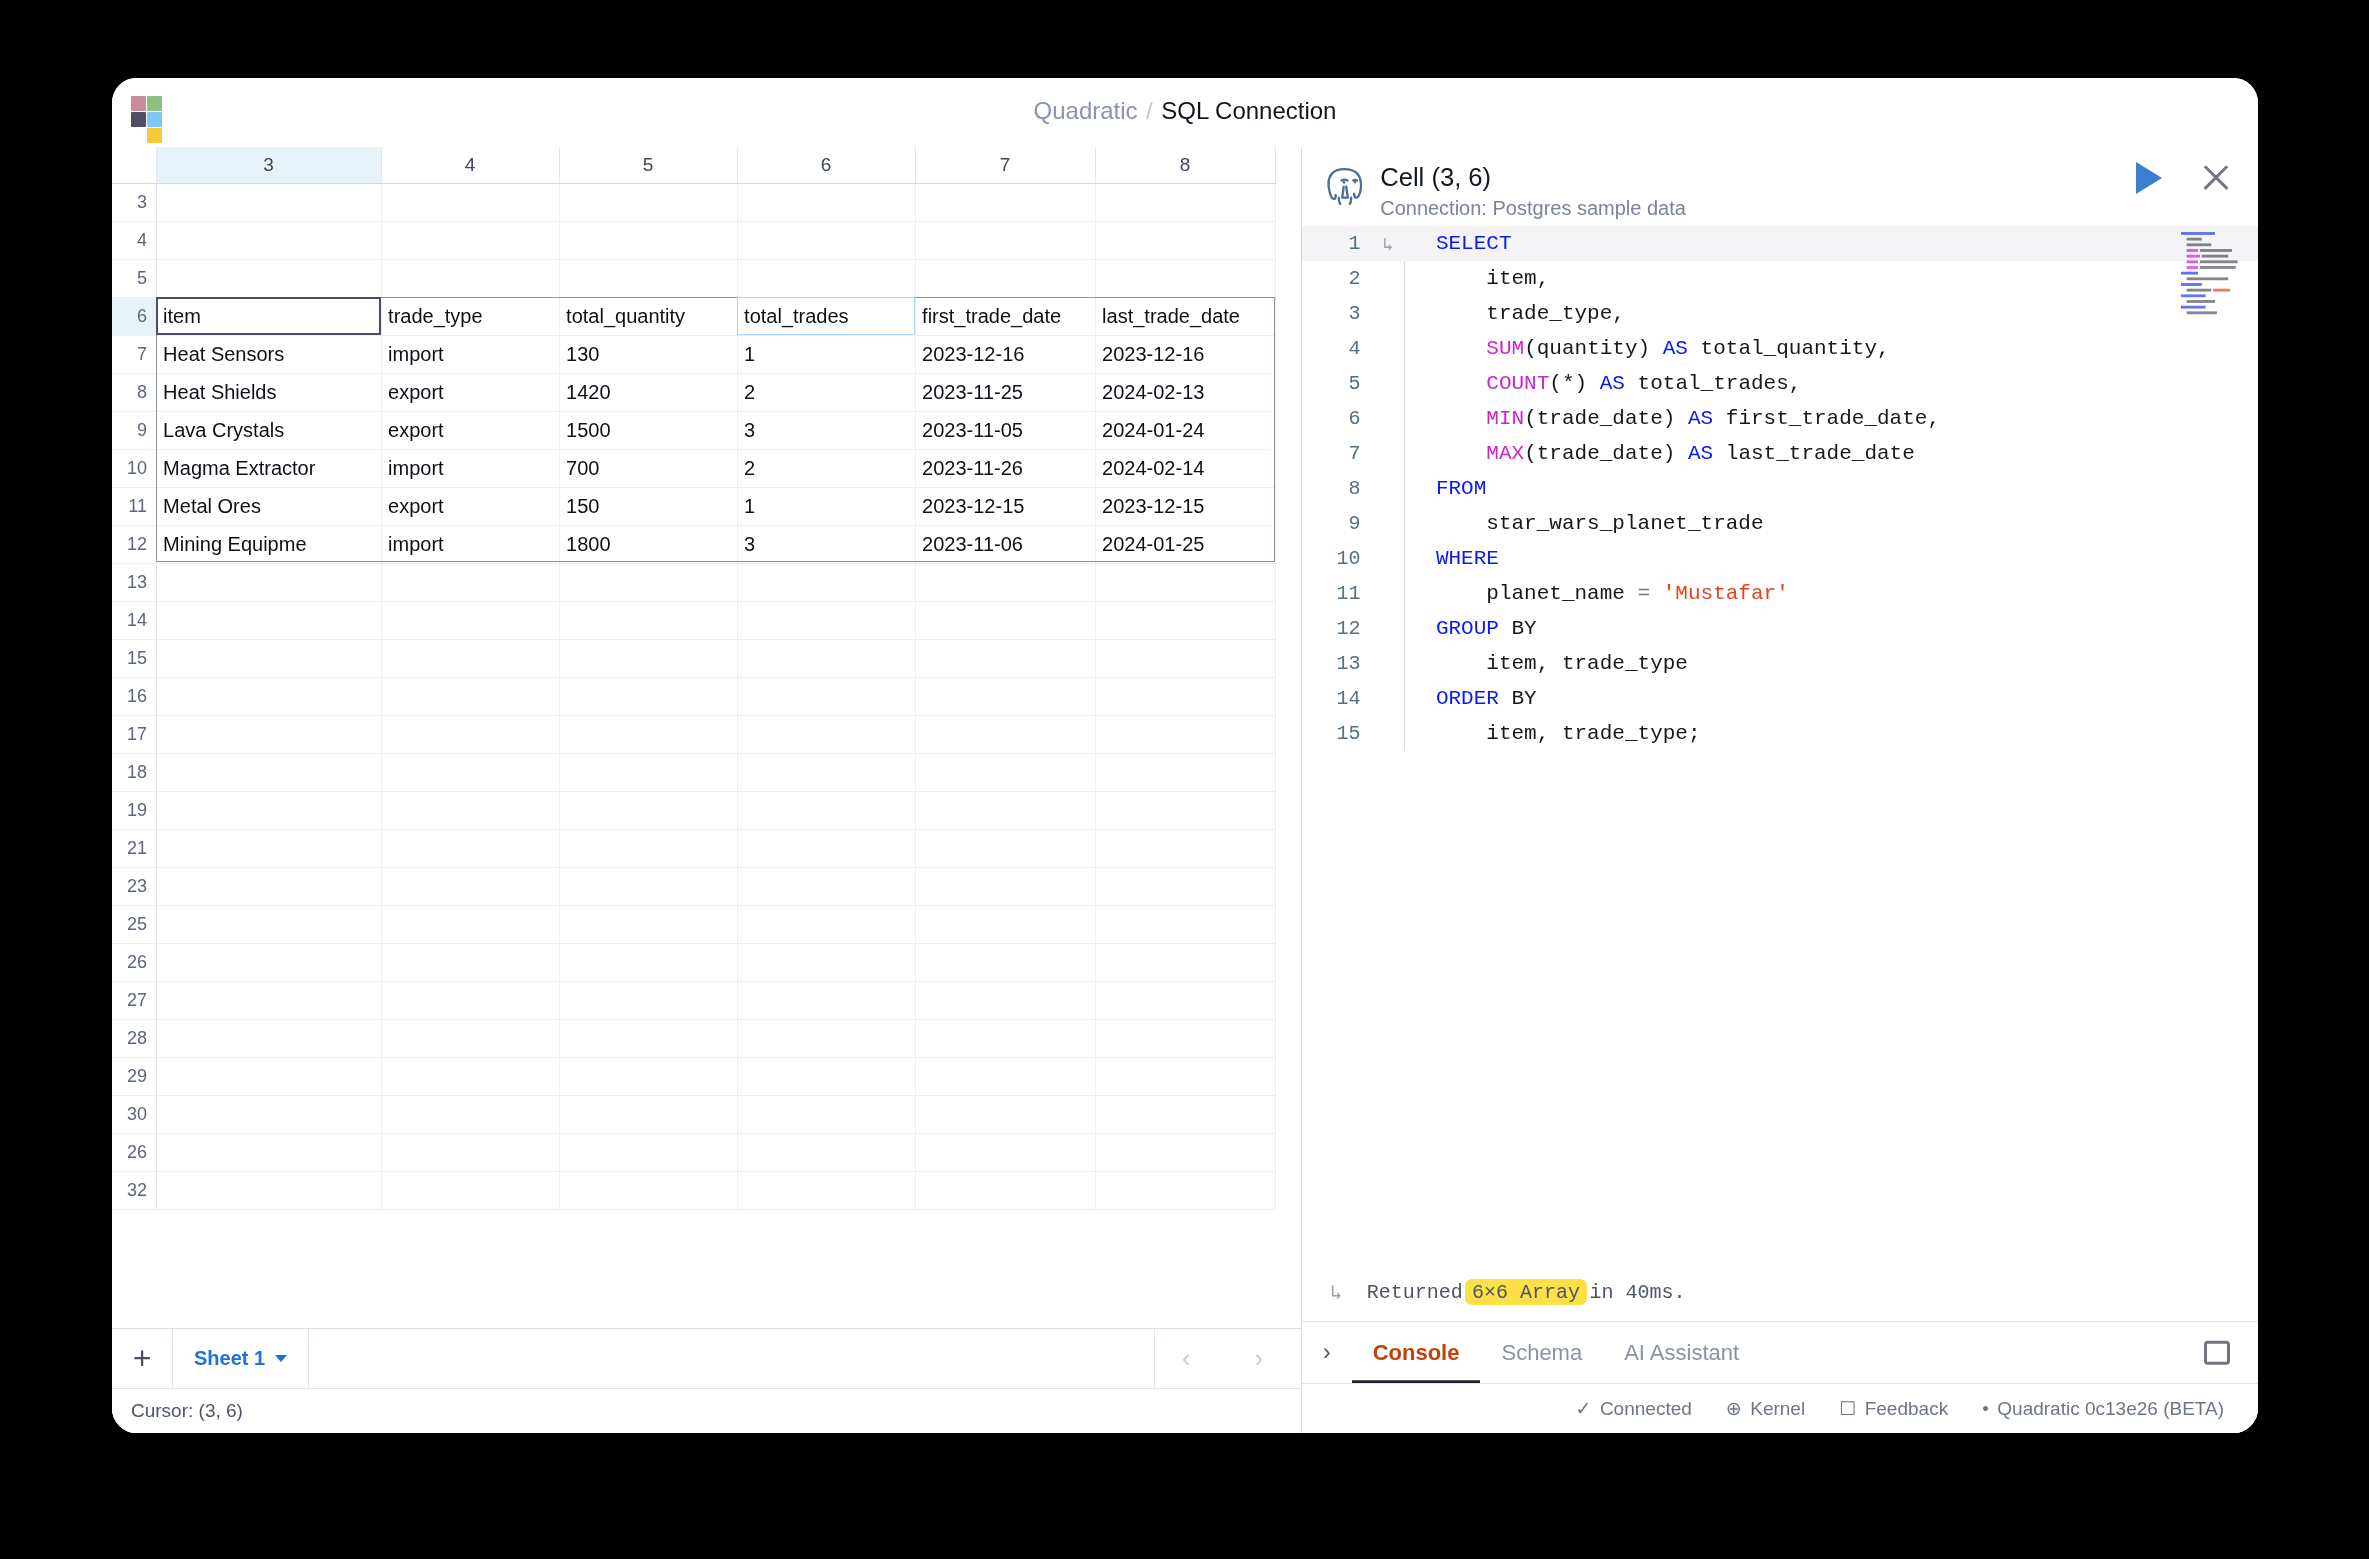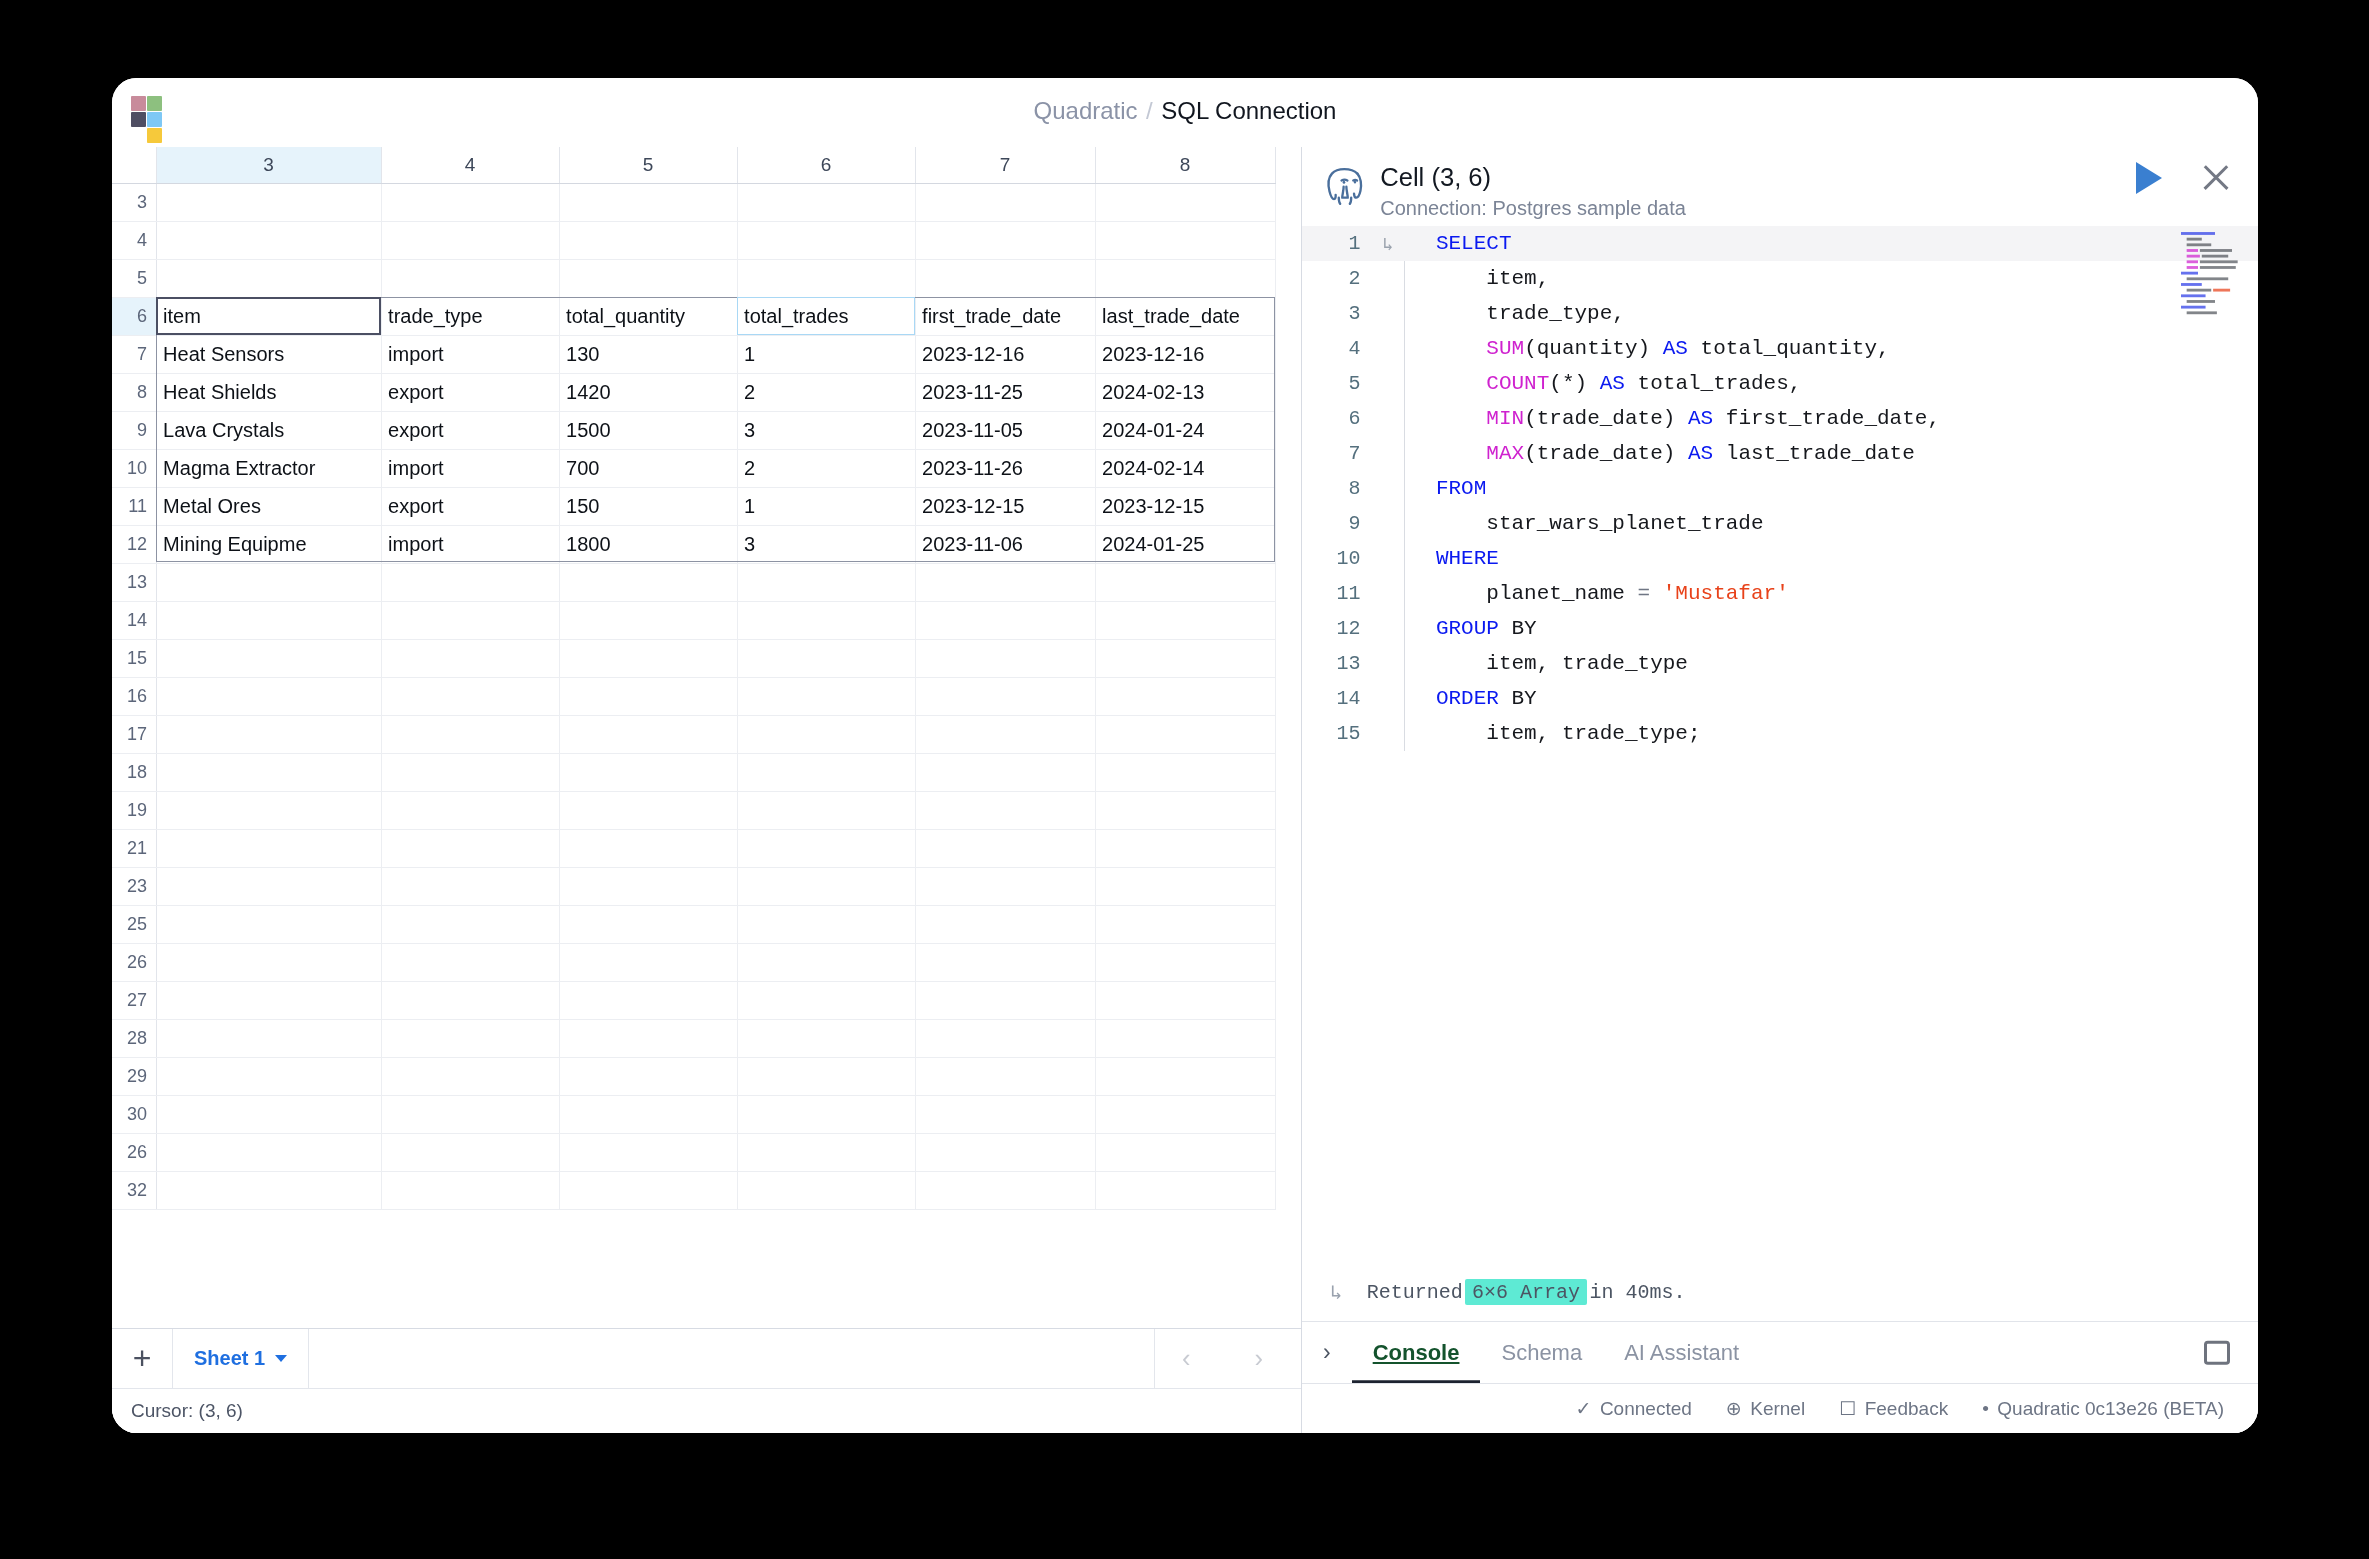--- a/index.html
+++ b/index.html
@@ -284,43 +284,42 @@
   #returned {
     flex: 0 0 59px;
     display: flex; align-items: center;
     padding-left: 28px;
     font-family: "Liberation Mono", monospace;
     font-size: 20px; color: #4c5563;
     border-bottom: 0.9px solid #e1e4ea;
   }
   #returned .arrow { color: #9aa2ae; margin-right: 24.6px; }
   #returned .chip {
-    background: #5eead4; border-radius: 2px;
+    background: #fde047; border-radius: 7px;
     padding: 1.9px 6.6px; margin: 0 2.8px;
   }
 
   
   #consoletabs {
     flex: 0 0 62px;
     display: flex; align-items: center;
     padding-left: 21px;
     position: relative;
     border-bottom: 0.9px solid #e1e4ea;
   }
   #consoletabs .expand { font-size: 23px; color: #4c5563; margin-right: 21px; cursor: pointer; }
   #consoletabs .tab {
     font-size: 22px; color: #8b93a3;
     padding: 0 21px; height: 100%;
     display: flex; align-items: center;
     cursor: pointer;
   }
   #consoletabs .tab.active {
-    color: #14532d; font-weight: bold;
+    color: #c2410c; font-weight: bold;
     box-shadow: inset 0 -2.8px 0 #1d2330;
-    text-decoration: underline;
   }
   #paneltoggle {
     position: absolute; right: 28px; top: 50%;
     transform: translateY(-50%);
     width: 26.5px; height: 24.6px;
     border: 3.8px solid #6e737e;
     border-radius: 3.8px;
     cursor: pointer;
   }
 

